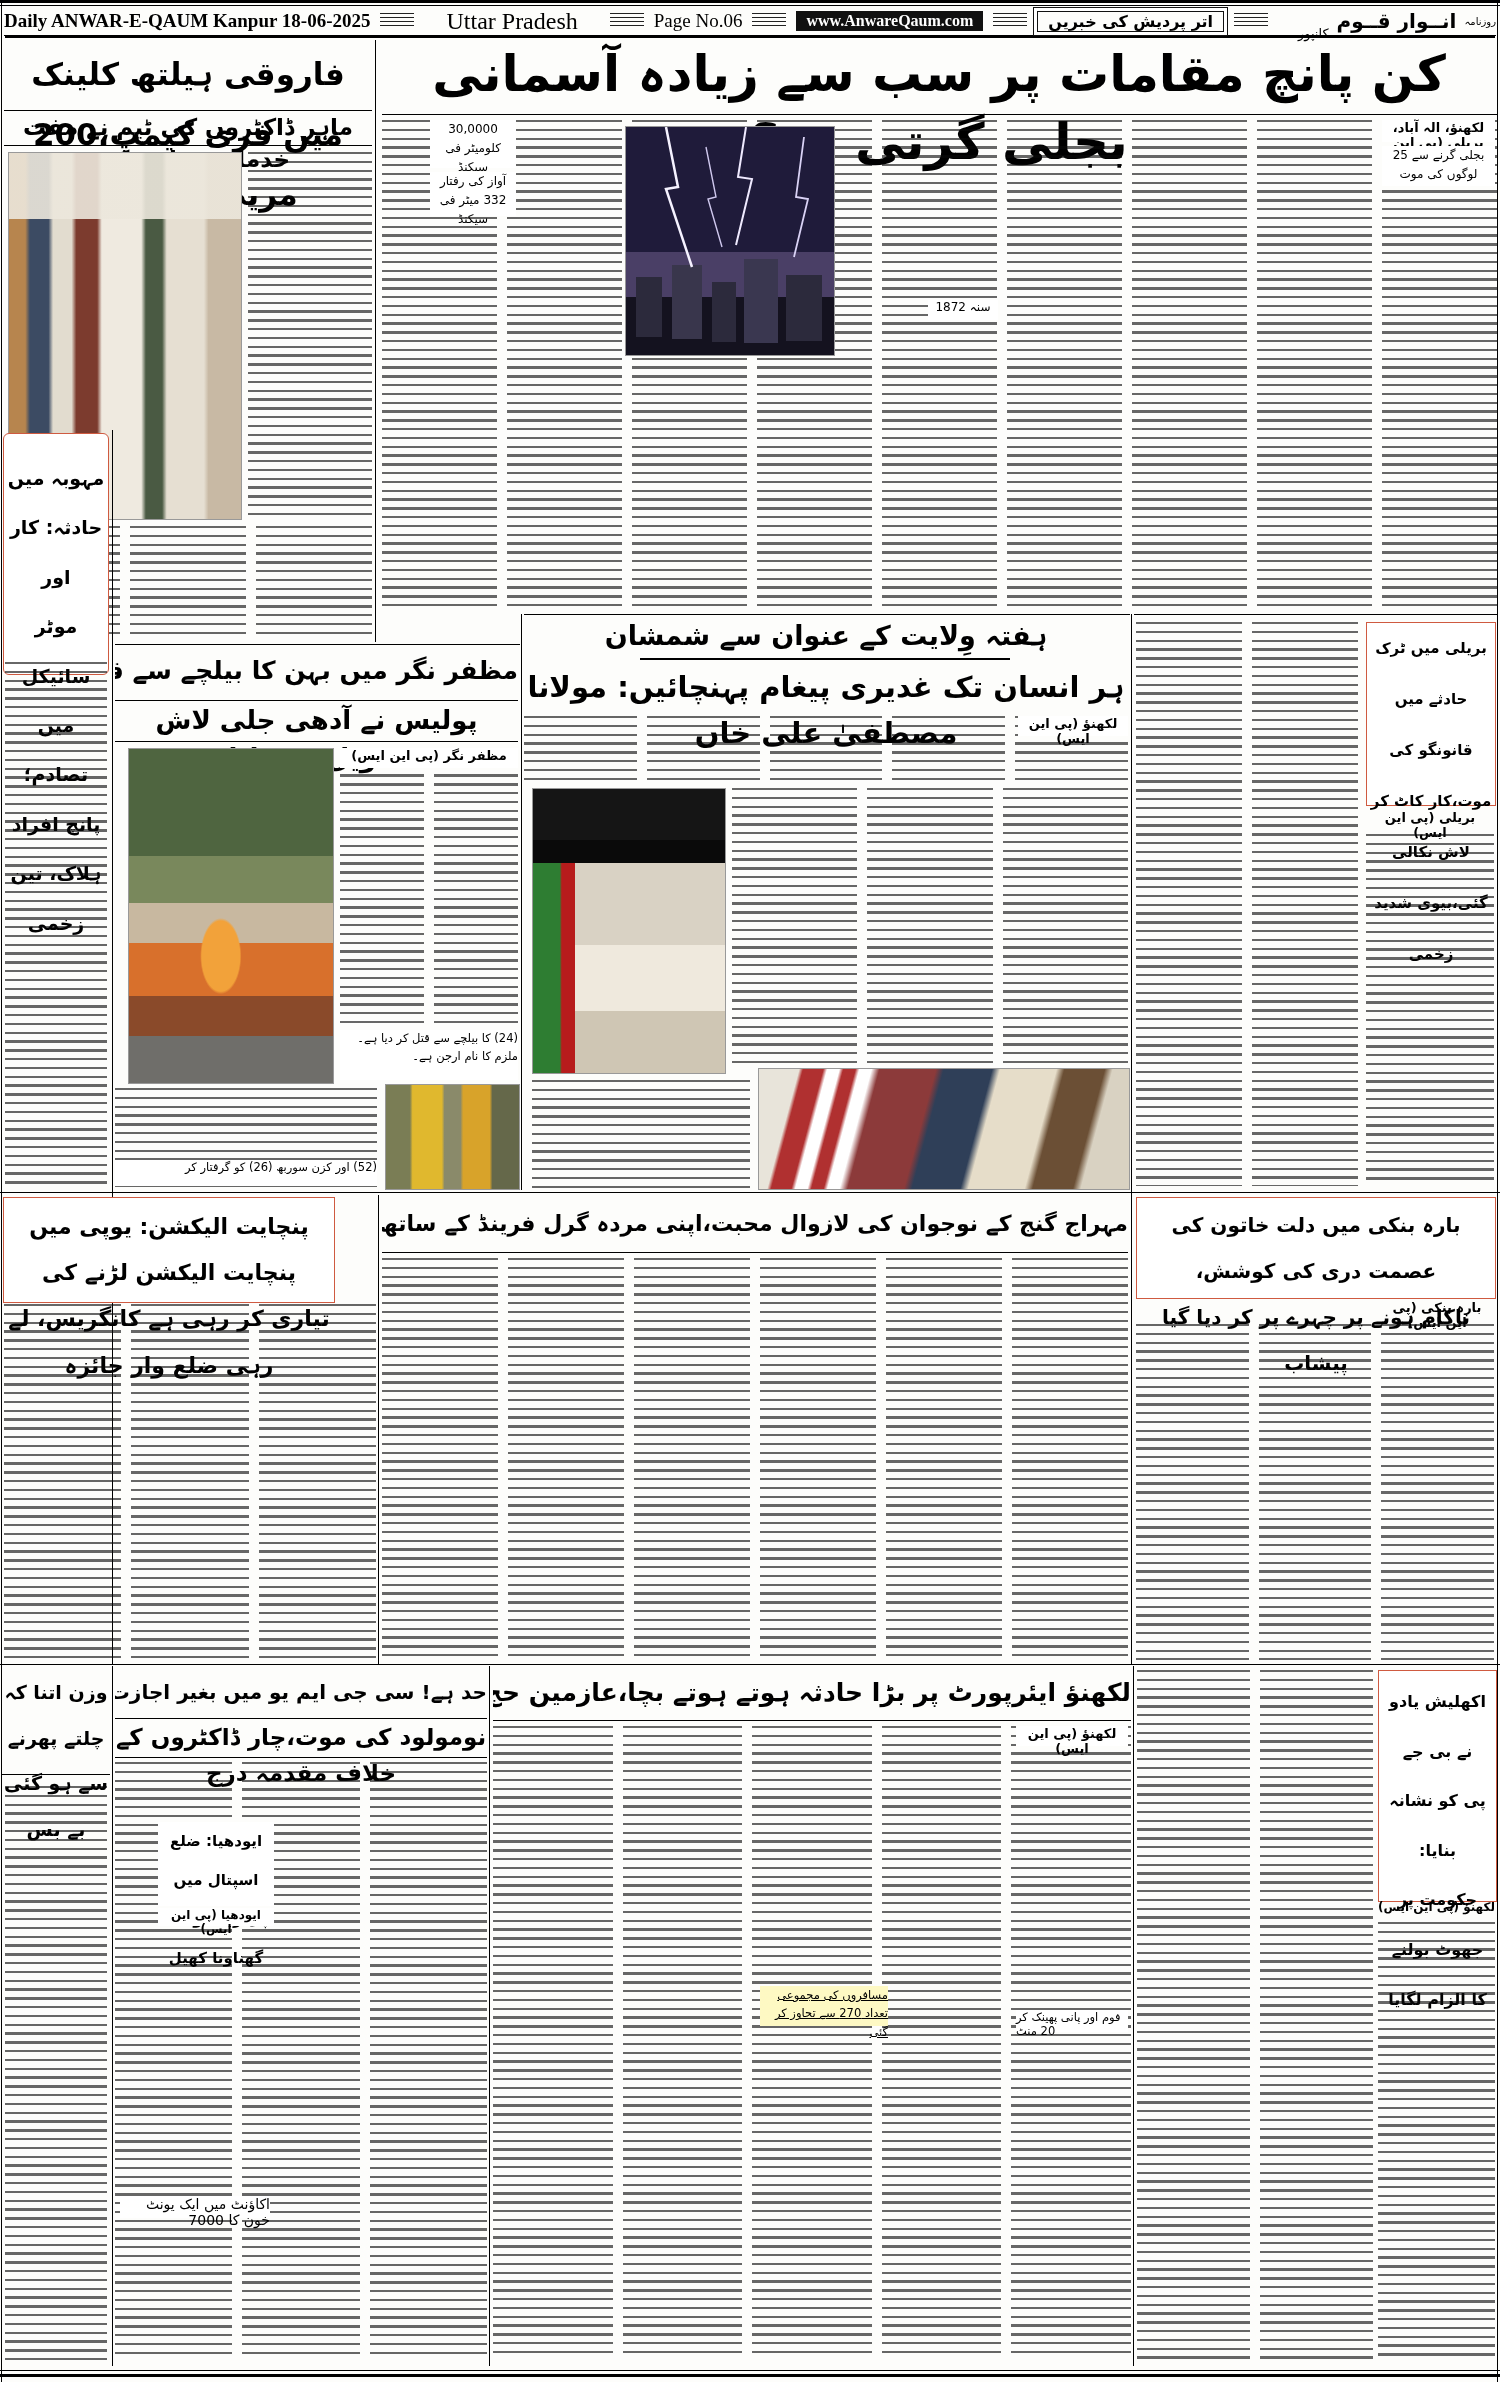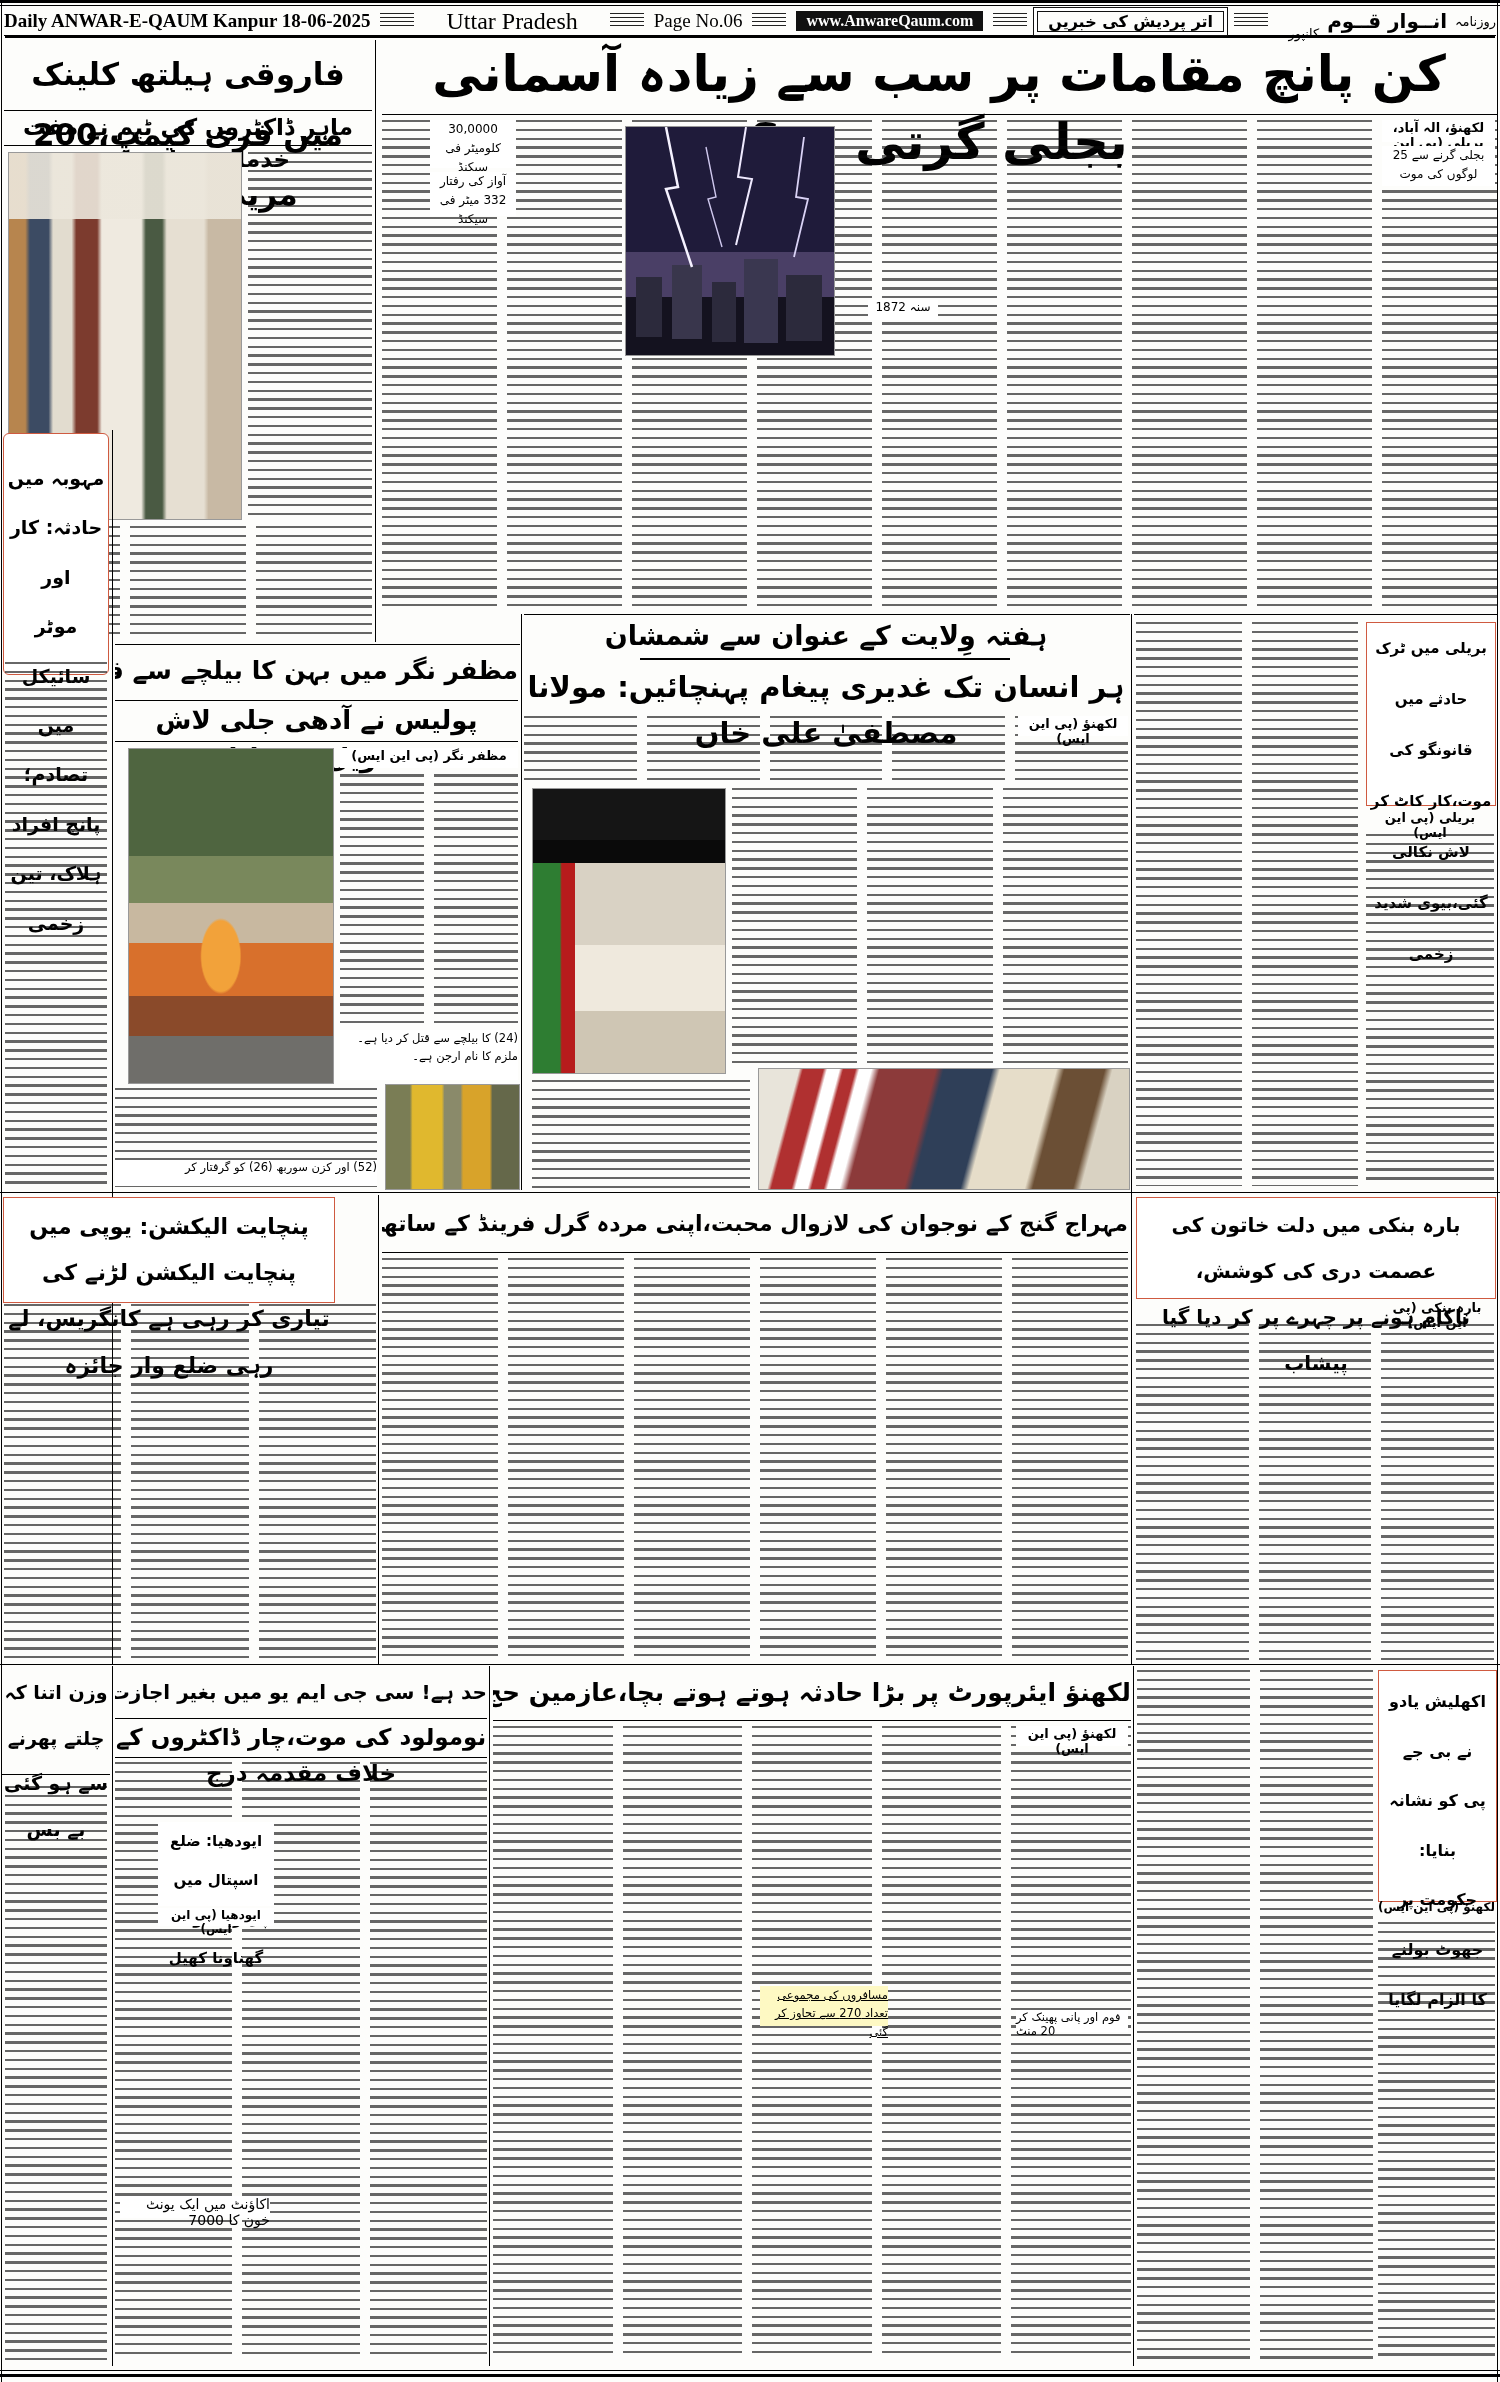--- a/index.html
+++ b/index.html
@@ -59,21 +59,21 @@
     <span class="rule-deco"></span>
     <span class="lat" style="font-size:24px;flex:0 0 auto;margin:0 22px;">Uttar Pradesh</span>
     <span class="rule-deco"></span>
     <span class="lat" style="font-size:19px;white-space:nowrap;">Page No.06</span>
     <span class="rule-deco"></span>
     <span class="sitebox lat" style="font-size:16px;white-space:nowrap;">www.AnwareQaum.com</span>
     <span class="rule-deco"></span>
     <span class="sectionbox urdu" style="font-size:16px;white-space:nowrap;">اتر پردیش کی خبریں</span>
     <span class="rule-deco"></span>
     <span class="urdu" dir="rtl" style="flex:1;display:flex;direction:rtl;align-items:center;gap:8px;justify-content:flex-start;white-space:nowrap;">
-      <span style="font-size:13px;">روزنامہ</span>
+      <span style="font-size:10px;">روزنامہ</span>
       <span class="hl" style="font-size:20px;">انــوار قــوم</span>
       <span style="font-size:13px;margin-top:24px;">کانپور</span>
     </span>
   </div>
 
   <div class="abs urdu hl ctr" style="left:4px;top:44px;width:368px;height:62px;font-size:31px;line-height:60px;">فاروقی ہیلتھ کلینک میں فری کیمپ،200 مریض مستفید</div>
   <div class="abs urdu hl ctr" style="left:4px;top:110px;width:368px;height:34px;font-size:23px;line-height:32px;border-top:1px solid #000;border-bottom:1px solid #000;">ماہر ڈاکٹروں کی ٹیم نے مفت خدمات فراہم کیں</div>
   <div class="photo ph-camp" style="left:8px;top:152px;width:232px;height:366px;" title="health camp — team of doctors greeting garlanded elderly guest indoors"></div>
   <div class="abs greek" style="left:248px;top:152px;width:124px;height:366px;"></div>
   <div class="abs cols" style="left:4px;top:526px;width:368px;height:114px;">
@@ -93,21 +93,21 @@
     <div></div>
       <div></div>
     <div></div>
       <div></div>
     <div></div>
   </div>
   <div class="abs urdu ctr" style="left:430px;top:120px;width:86px;height:48px;font-size:12px;background:#fff;line-height:1.6;">30,0000 کلومیٹر فی سیکنڈ</div>
   <div class="abs urdu ctr" style="left:430px;top:172px;width:86px;height:44px;font-size:12px;background:#fff;line-height:1.6;">آواز کی رفتار 332 میٹر فی سیکنڈ</div>
   <div class="abs urdu ctr" style="left:1382px;top:120px;width:113px;height:22px;font-size:13px;font-weight:bold;background:#fff;">لکھنؤ، الہ آباد، بریلی (پی این ایس)</div>
   <div class="abs urdu ctr" style="left:1382px;top:146px;width:113px;height:40px;font-size:12px;background:#fff;line-height:1.6;">بجلی گرنے سے 25 لوگوں کی موت</div>
-  <div class="abs urdu ctr" style="left:868px;top:300px;width:70px;height:20px;font-size:12px;background:#fff;">سنہ 1872</div>
+  <div class="abs urdu ctr" style="left:928px;top:300px;width:70px;height:20px;font-size:12px;background:#fff;">سنہ 1872</div>
   <div class="photo" style="left:625px;top:126px;width:208px;height:228px;background:linear-gradient(180deg,#1f1b3a 0 55%,#4a3f66 55% 78%,#241f38 78% 100%);" title="lightning bolts striking over city buildings at night">
     <svg width="208" height="228" viewBox="0 0 208 228">
       <rect x="0" y="170" width="208" height="58" fill="#14121f"></rect>
       <rect x="10" y="150" width="26" height="60" fill="#2c2a3c"></rect>
         <rect x="46" y="138" width="30" height="74" fill="#39364c"></rect>
       <rect x="86" y="155" width="24" height="60" fill="#2c2a3c"></rect>
         <rect x="118" y="132" width="34" height="84" fill="#3a3750"></rect>
       <rect x="160" y="148" width="36" height="66" fill="#2c2a3c"></rect>
       <polyline points="40,0 52,60 40,62 66,140" fill="none" stroke="#f5f2ff" stroke-width="2.5"></polyline>
       <polyline points="120,0 112,50 126,52 110,118" fill="none" stroke="#efeaff" stroke-width="2"></polyline>

